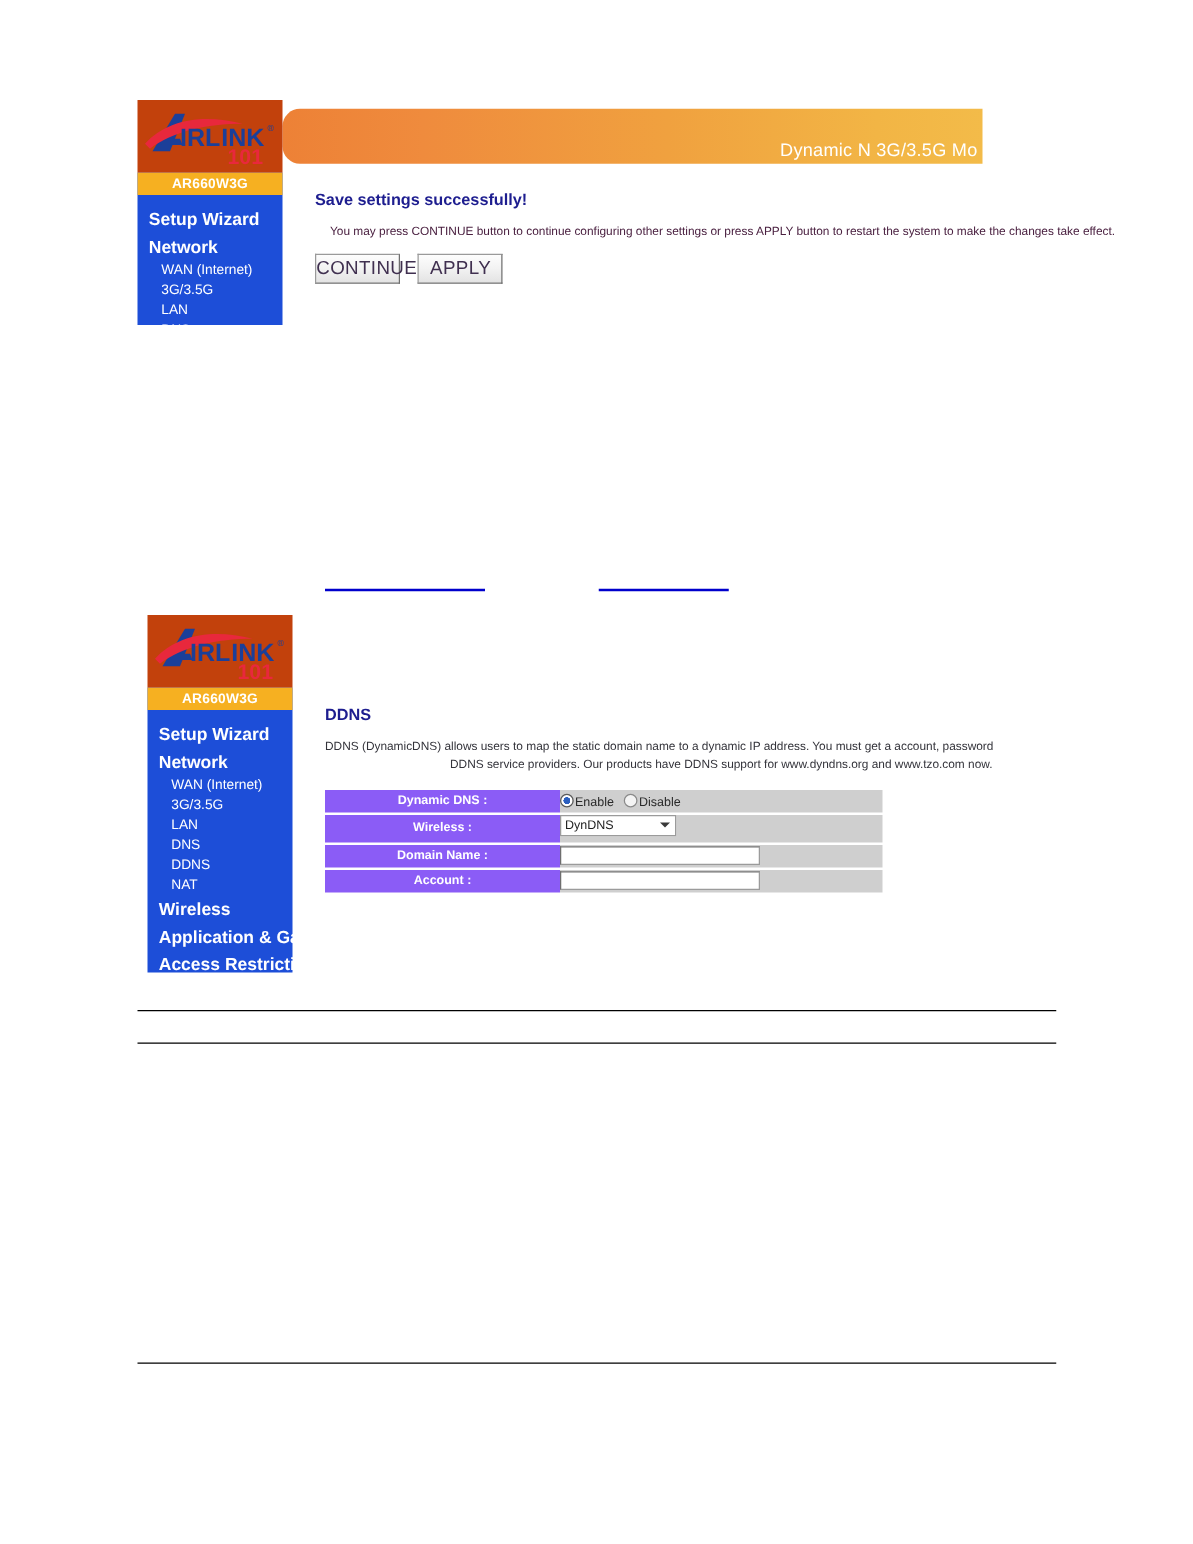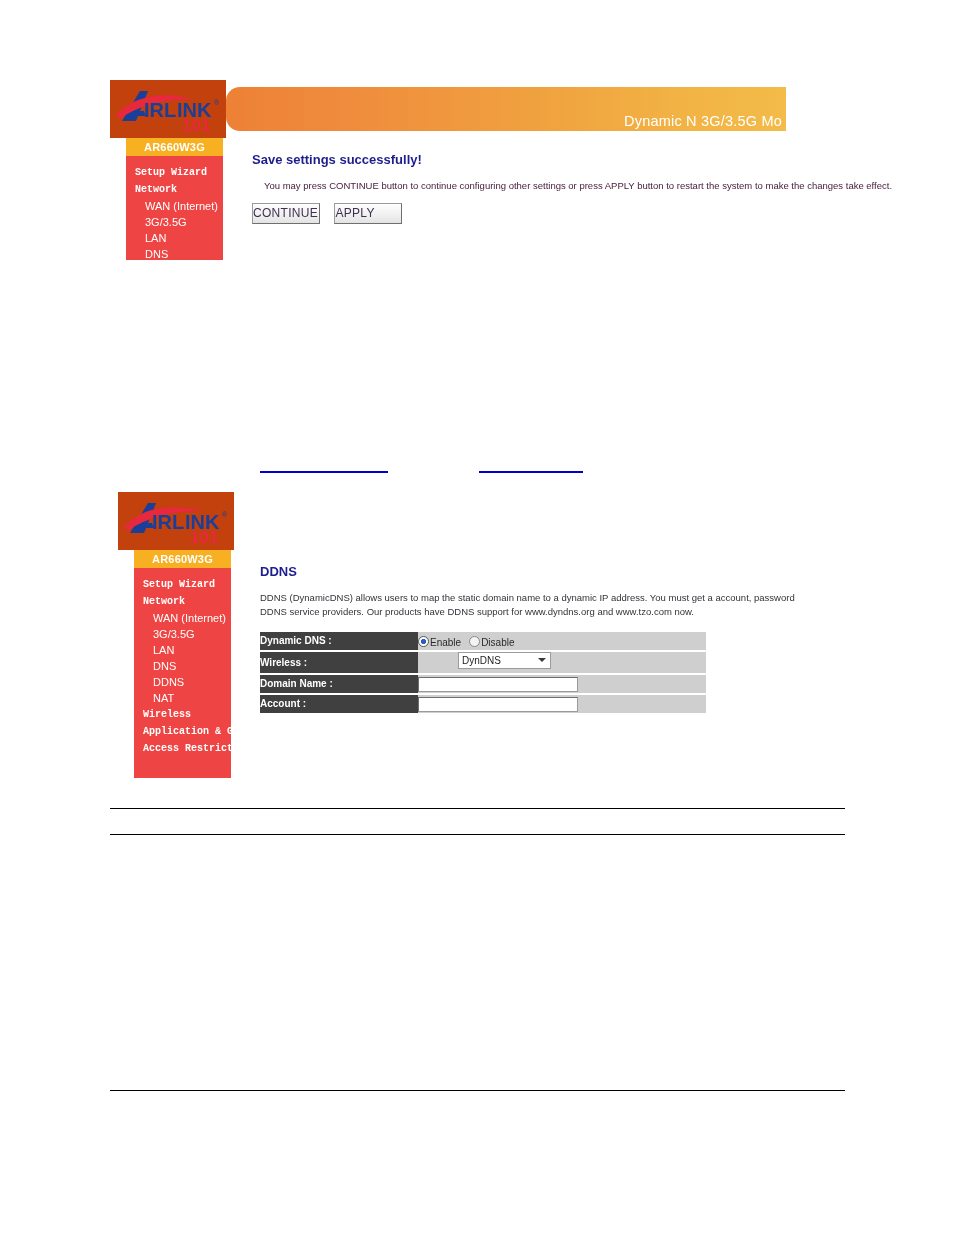--- a/index.html
+++ b/index.html
@@ -62,42 +62,41 @@
     letter-spacing: 0.2px;
     white-space: nowrap;
   }
 
   
   .panel-body {
     position: relative;
   }
   .sidebar {
     position: absolute;
-    left: 16px;
+    left: 0;
     top: 0;
-    width: 97px;
-    background: #ef4444;
+    width: 116px;
+    background: #1d4ed8;
   }
   .model-bar {
     background: #f6b021;
     color: #ffffff;
     font-size: 11px;
     font-weight: bold;
     text-align: center;
     padding: 3px 0 3px 0;
     letter-spacing: 0.2px;
   }
   .nav { padding: 8px 0 10px 0; }
   .nav-top {
     color: #ffffff;
     font-weight: bold;
-    font-size: 10px;
+    font-size: 14px;
     padding: 3px 0 3px 9px;
     white-space: nowrap;
-    font-family: Liberation Mono, monospace;
   }
   .nav-sub {
     color: #ffffff;
     font-size: 11px;
     padding: 2px 0 2px 19px;
     white-space: nowrap;
   }
 
   
   .content {
@@ -118,54 +117,55 @@
     line-height: 1.45;
     margin: 0 0 10px 12px;
     white-space: nowrap;
   }
   .content-desc-2 {
     color: #33333a;
     font-size: 9.5px;
     line-height: 1.5;
     margin: 0 0 10px 0;
   }
-  .content-desc-2 div { white-space: nowrap; }
+  .content-desc-2 div { white-space: nowrap; text-align: right; }
 
   .btn-row { margin-top: 6px; }
   .btn {
     display: inline-block;
     font-family: "Liberation Sans", sans-serif;
-    font-size: 12px;
+    font-size: 15px;
     color: #403050;
     background: linear-gradient(to bottom, #fdfdfd 0%, #f2f2f2 50%, #e3e3e3 100%);
     border: 1px solid #9a9a9a;
     border-right-color: #6f6f6f;
     border-bottom-color: #6f6f6f;
     padding: 2px 0 3px 0;
     width: 66px;
+    text-align: center;
     margin-right: 10px;
     letter-spacing: 0.3px;
   }
 
   
   .form-table {
     border-collapse: separate;
     border-spacing: 0 2px;
     width: 446px;
     margin-top: 4px;
   }
   .form-table td { padding: 0; }
   .lbl-cell {
-    background: #404040;
+    background: #8b5cf6;
     color: #ffffff;
     font-weight: bold;
     font-size: 10px;
-    text-align: left;
+    text-align: center;
     padding: 4px 6px 4px 0;
-    width: 158px;
+    width: 188px;
     white-space: nowrap;
   }
   .val-cell {
     background: #cfcfcf;
     padding: 2px 0 2px 4px;
     height: 14px;
   }
   .radio-wrap {
     font-size: 10px;
     color: #2a2a2a;
@@ -194,21 +194,20 @@
     width: 72px;
     background: #ffffff;
     border: 1px solid #9b9b9b;
     font-size: 10px;
     color: #1d1d1d;
     padding: 1px 16px 1px 3px;
     height: 13px;
     line-height: 13px;
     overflow: hidden;
     white-space: nowrap;
-    margin-left: 40px;
   }
   .select-arrow {
     position: absolute;
     right: 4px;
     top: 50%;
     margin-top: -2px;
     width: 0;
     height: 0;
     border-left: 4px solid transparent;
     border-right: 4px solid transparent;

